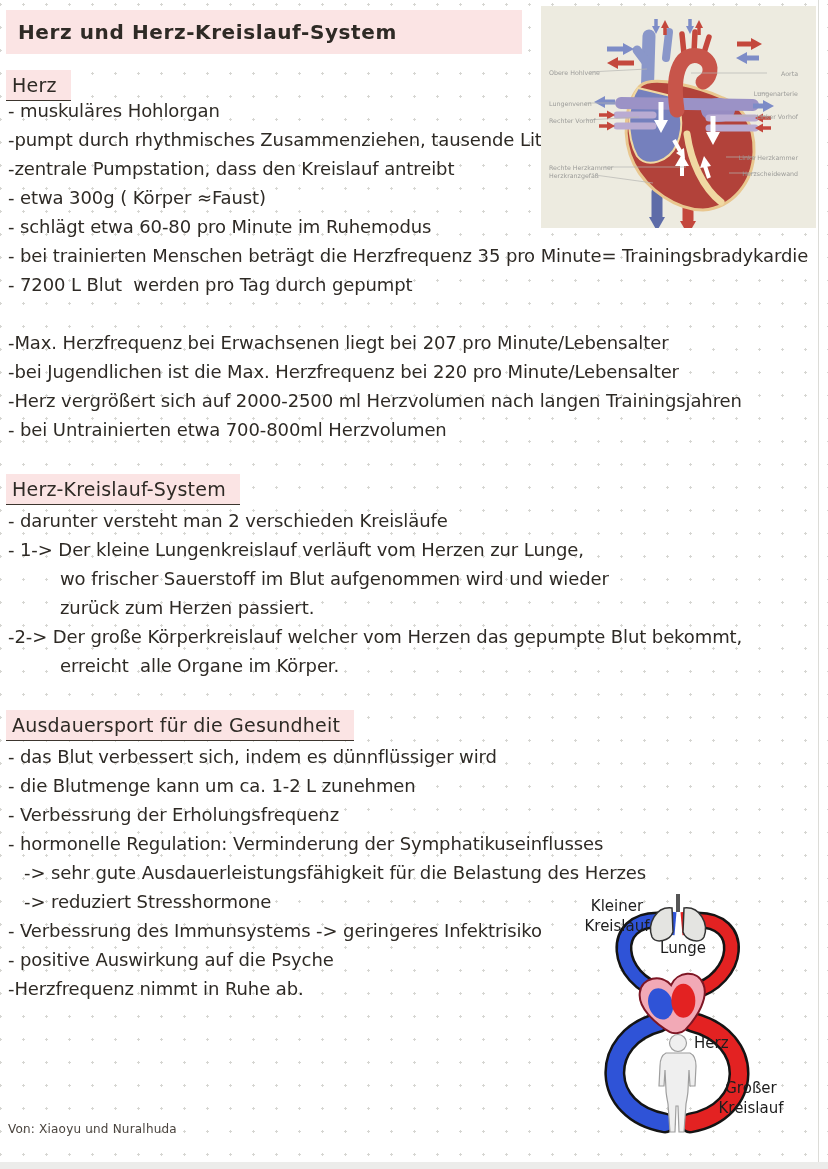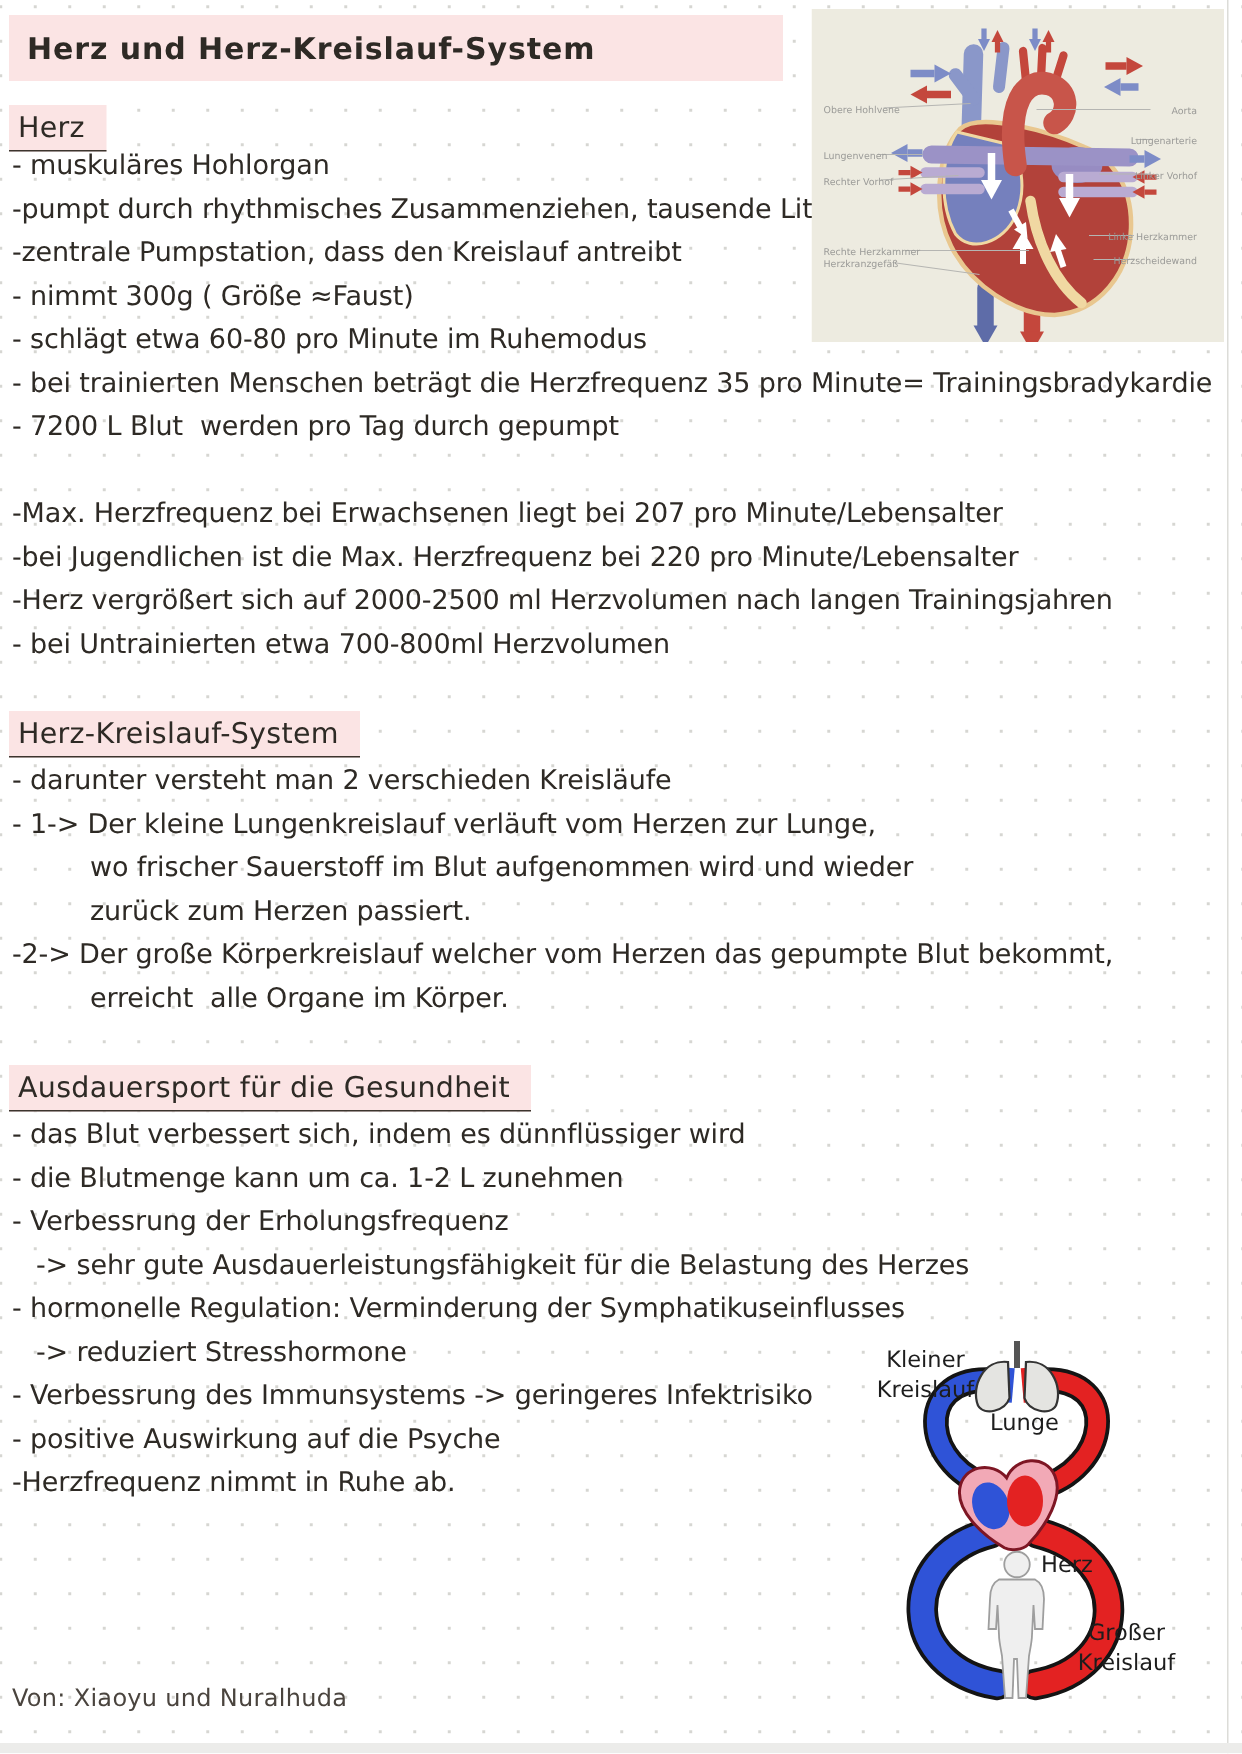--- a/index.html
+++ b/index.html
@@ -26,41 +26,41 @@
   #heading-1{top:70px;}
   #heading-2{top:474px;}
   #heading-3{top:710px;}
   .lines{position:absolute;left:8px;font-size:18px;letter-spacing:-0.1px;}
   #lines-1{top:96px;}
   #lines-2{top:506px;}
   #lines-3{top:742px;}
   .line{height:29px;line-height:29px;white-space:pre;}
   .ind1{padding-left:16px;}
   .ind2{padding-left:52px;}
-  .footer{position:absolute;left:8px;top:1122px;font-size:16px;color:#4a443e;letter-spacing:.2px;text-align:center;}
+  .footer{position:absolute;left:8px;top:1122px;font-size:12px;color:#4a443e;letter-spacing:.2px;text-align:center;}
   .heart-panel{position:absolute;left:541px;top:6px;}
   .circ-panel{position:absolute;left:560px;top:880px;}
   .edge-right{position:absolute;left:818px;top:0;width:1px;height:1169px;background:#dcdcd8;}
   .edge-bottom{position:absolute;left:0;top:1162px;width:828px;height:7px;background:#ececea;}
   .anat-label{font-size:6.3px;fill:#9b9b98;}
   .circ-label{font-size:15px;fill:#1d1d1d;}
 </style>
 </head>
 <body>
 
 <div class="page">
 
   <div class="title-band">Herz und Herz-Kreislauf-System</div>
 
   <div class="heading" id="heading-1">Herz</div>
   <div class="lines" id="lines-1">
       <div class="line">- muskuläres Hohlorgan</div>
       <div class="line">-pumpt durch rhythmisches Zusammenziehen, tausende Liter</div>
       <div class="line">-zentrale Pumpstation, dass den Kreislauf antreibt</div>
-      <div class="line">- nimmt 300g ( Größe ≈Faust)</div>
+      <div class="line">- etwa 300g ( Körper ≈Faust)</div>
       <div class="line">- schlägt etwa 60-80 pro Minute im Ruhemodus</div>
       <div class="line">- bei trainierten Menschen beträgt die Herzfrequenz 35 pro Minute= Trainingsbradykardie</div>
       <div class="line">- 7200 L Blut  werden pro Tag durch gepumpt</div>
       <div class="line"></div>
       <div class="line">-Max. Herzfrequenz bei Erwachsenen liegt bei 207 pro Minute/Lebensalter</div>
       <div class="line">-bei Jugendlichen ist die Max. Herzfrequenz bei 220 pro Minute/Lebensalter</div>
       <div class="line">-Herz vergrößert sich auf 2000-2500 ml Herzvolumen nach langen Trainingsjahren</div>
       <div class="line">- bei Untrainierten etwa 700-800ml Herzvolumen</div>
     </div>
 
@@ -72,22 +72,22 @@
       <div class="line ind2">zurück zum Herzen passiert.</div>
       <div class="line">-2-&gt; Der große Körperkreislauf welcher vom Herzen das gepumpte Blut bekommt,</div>
       <div class="line ind2">erreicht  alle Organe im Körper.</div>
     </div>
 
   <div class="heading" id="heading-3">Ausdauersport für die Gesundheit</div>
   <div class="lines" id="lines-3">
       <div class="line">- das Blut verbessert sich, indem es dünnflüssiger wird</div>
       <div class="line">- die Blutmenge kann um ca. 1-2 L zunehmen</div>
       <div class="line">- Verbessrung der Erholungsfrequenz</div>
+      <div class="line">- hormonelle Regulation: Verminderung der Symphatikuseinflusses</div>
       <div class="line ind1">-&gt; sehr gute Ausdauerleistungsfähigkeit für die Belastung des Herzes</div>
-      <div class="line">- hormonelle Regulation: Verminderung der Symphatikuseinflusses</div>
       <div class="line ind1">-&gt; reduziert Stresshormone</div>
       <div class="line">- Verbessrung des Immunsystems -&gt; geringeres Infektrisiko</div>
       <div class="line">- positive Auswirkung auf die Psyche</div>
       <div class="line">-Herzfrequenz nimmt in Ruhe ab.</div>
     </div>
 
   <div class="footer">Von: Xiaoyu und Nuralhuda</div>
 
   <div class="heart-panel">
     <svg width="275" height="222" viewBox="0 0 275 222">

